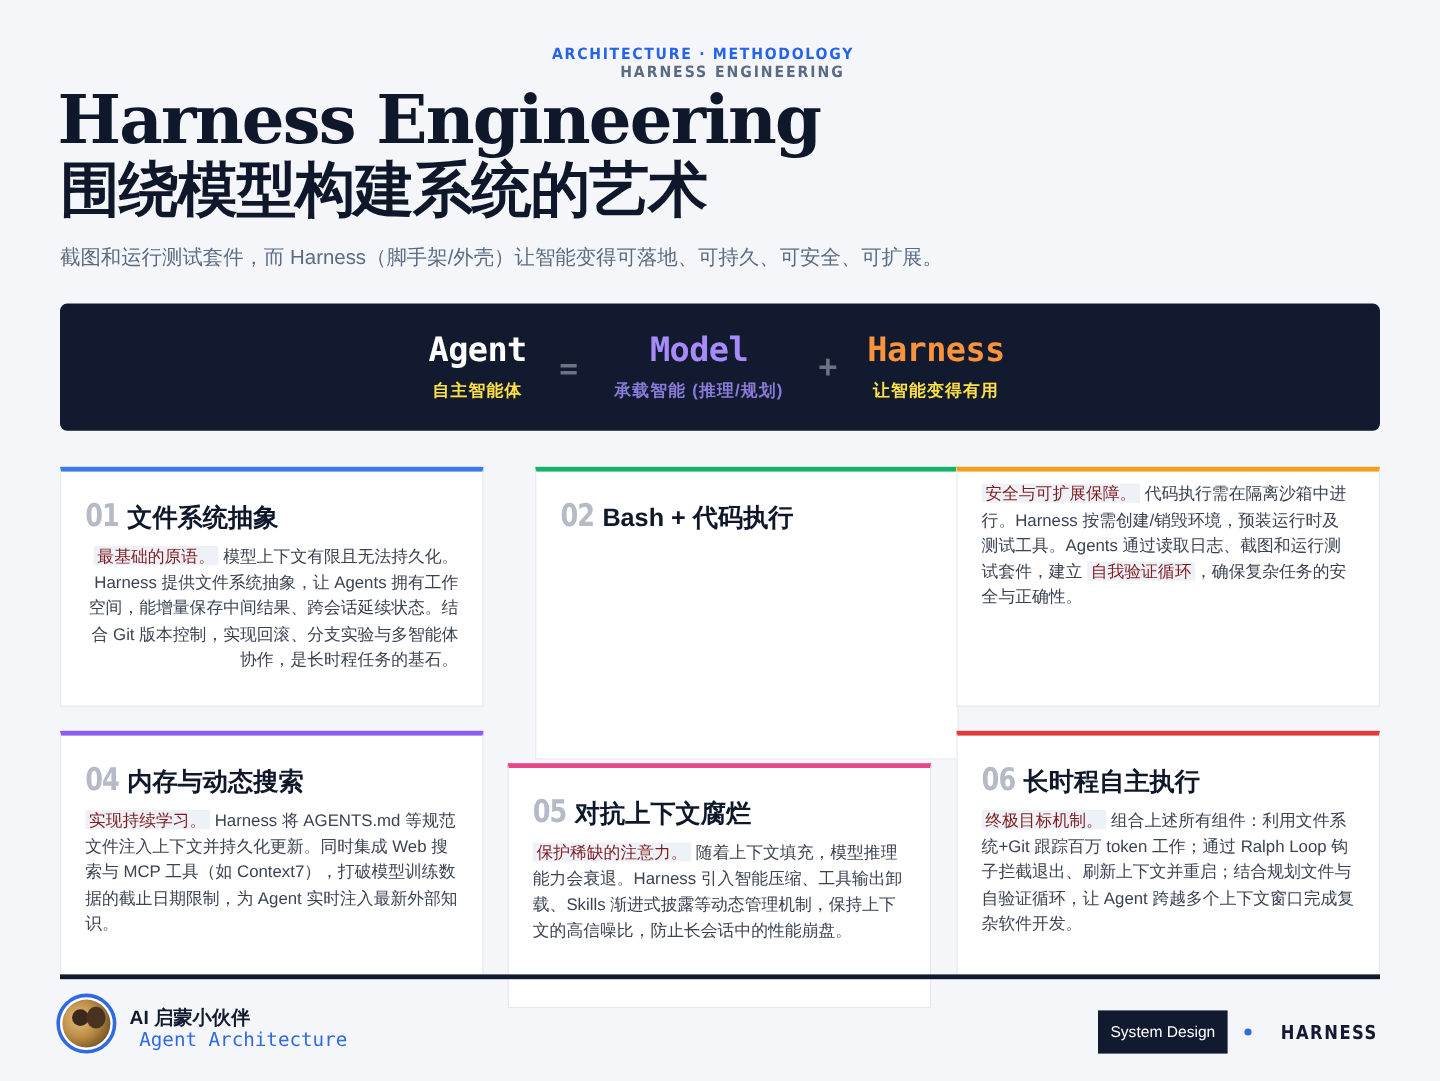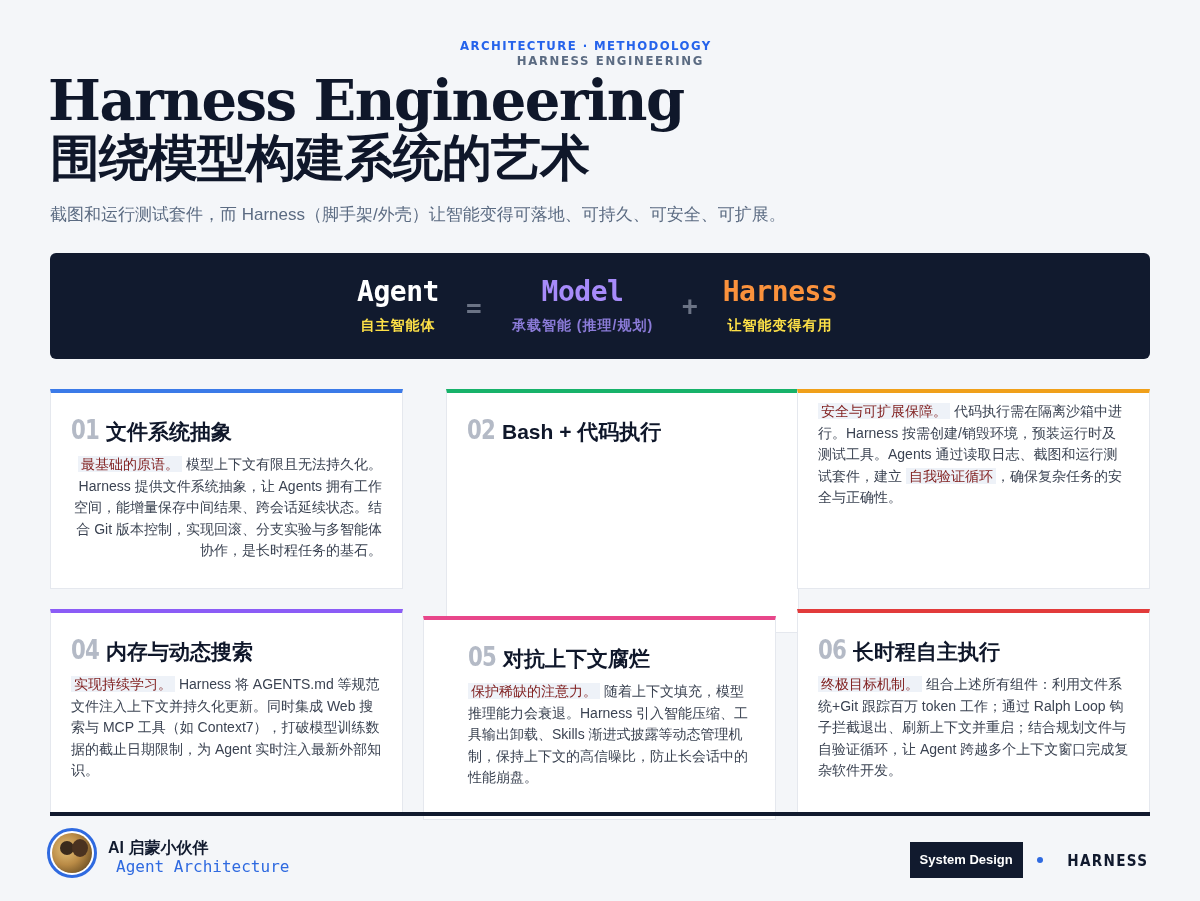--- a/index.html
+++ b/index.html
@@ -101,21 +101,21 @@
     position: absolute; left: 108px; top: 838px; font-weight: bold; font-size: 16px; color: #111a2e;
   }
   .author-sub {
     position: absolute; left: 96px; top: 857px;
     font-family: "DejaVu Sans Mono", monospace; font-size: 16px; color: #2f6ae0; margin-left: 20px;
   }
   .footer-right {
     position: absolute; right: 52px; top: 842px; display: flex; align-items: center;
   }
   .tag {
-    background: #111a2e; color: #fff; font-weight: bold; font-size: 13px;
+    background: #111a2e; color: #fff; font-weight: normal; font-size: 13px;
     padding: 11px 10px; line-height: 14px;
   }
   .dot { width: 6px; height: 6px; border-radius: 50%; background: #2f6ae0; margin: 0 10px 0 14px; }
   .foot-brand {
     font-family: "DejaVu Sans", sans-serif; font-weight: bold; font-size: 16px;
     letter-spacing: 1.5px; color: #111a2e; transform: scaleX(0.85); transform-origin: right center;
   }
 </style>
 </head>
 <body>
@@ -163,21 +163,21 @@
     <div class="card" style="left: 797px; top: 389px; height: 200px; border-top-color: rgb(240, 160, 26);">
       <div class="card-body"><span class="hl">安全与可扩展保障。</span><span> 代码执行需在隔离沙箱中进行。Harness 按需创建/销毁环境，预装运行时及测试工具。Agents 通过读取日志、截图和运行测试套件，建立 </span><span class="hl">自我验证循环</span><span>，确保复杂任务的安全与正确性。</span></div>
     </div>
     <div class="card" style="left: 50px; top: 609px; height: 204px; border-top-color: rgb(139, 92, 246);">
       <div class="card-head">
         <span class="card-num">04</span>
         <span class="card-title">内存与动态搜索</span>
       </div>
       <div class="card-body"><span class="hl">实现持续学习。</span><span> Harness 将 AGENTS.md 等规范文件注入上下文并持久化更新。同时集成 Web 搜索与 MCP 工具（如 Context7），打破模型训练数据的截止日期限制，为 Agent 实时注入最新外部知识。</span></div>
     </div>
-    <div class="card" style="left: 423px; top: 616px; height: 204px; border-top-color: rgb(232, 70, 138); padding-left: 24px;">
+    <div class="card" style="left: 423px; top: 636px; height: 204px; border-top-color: rgb(232, 70, 138);">
       <div class="card-head">
         <span class="card-num">05</span>
         <span class="card-title">对抗上下文腐烂</span>
       </div>
       <div class="card-body"><span class="hl">保护稀缺的注意力。</span><span> 随着上下文填充，模型推理能力会衰退。Harness 引入智能压缩、工具输出卸载、Skills 渐进式披露等动态管理机制，保持上下文的高信噪比，防止长会话中的性能崩盘。</span></div>
     </div>
     <div class="card" style="left: 797px; top: 609px; height: 204px; border-top-color: rgb(226, 59, 59);">
       <div class="card-head">
         <span class="card-num">06</span>
         <span class="card-title">长时程自主执行</span>

